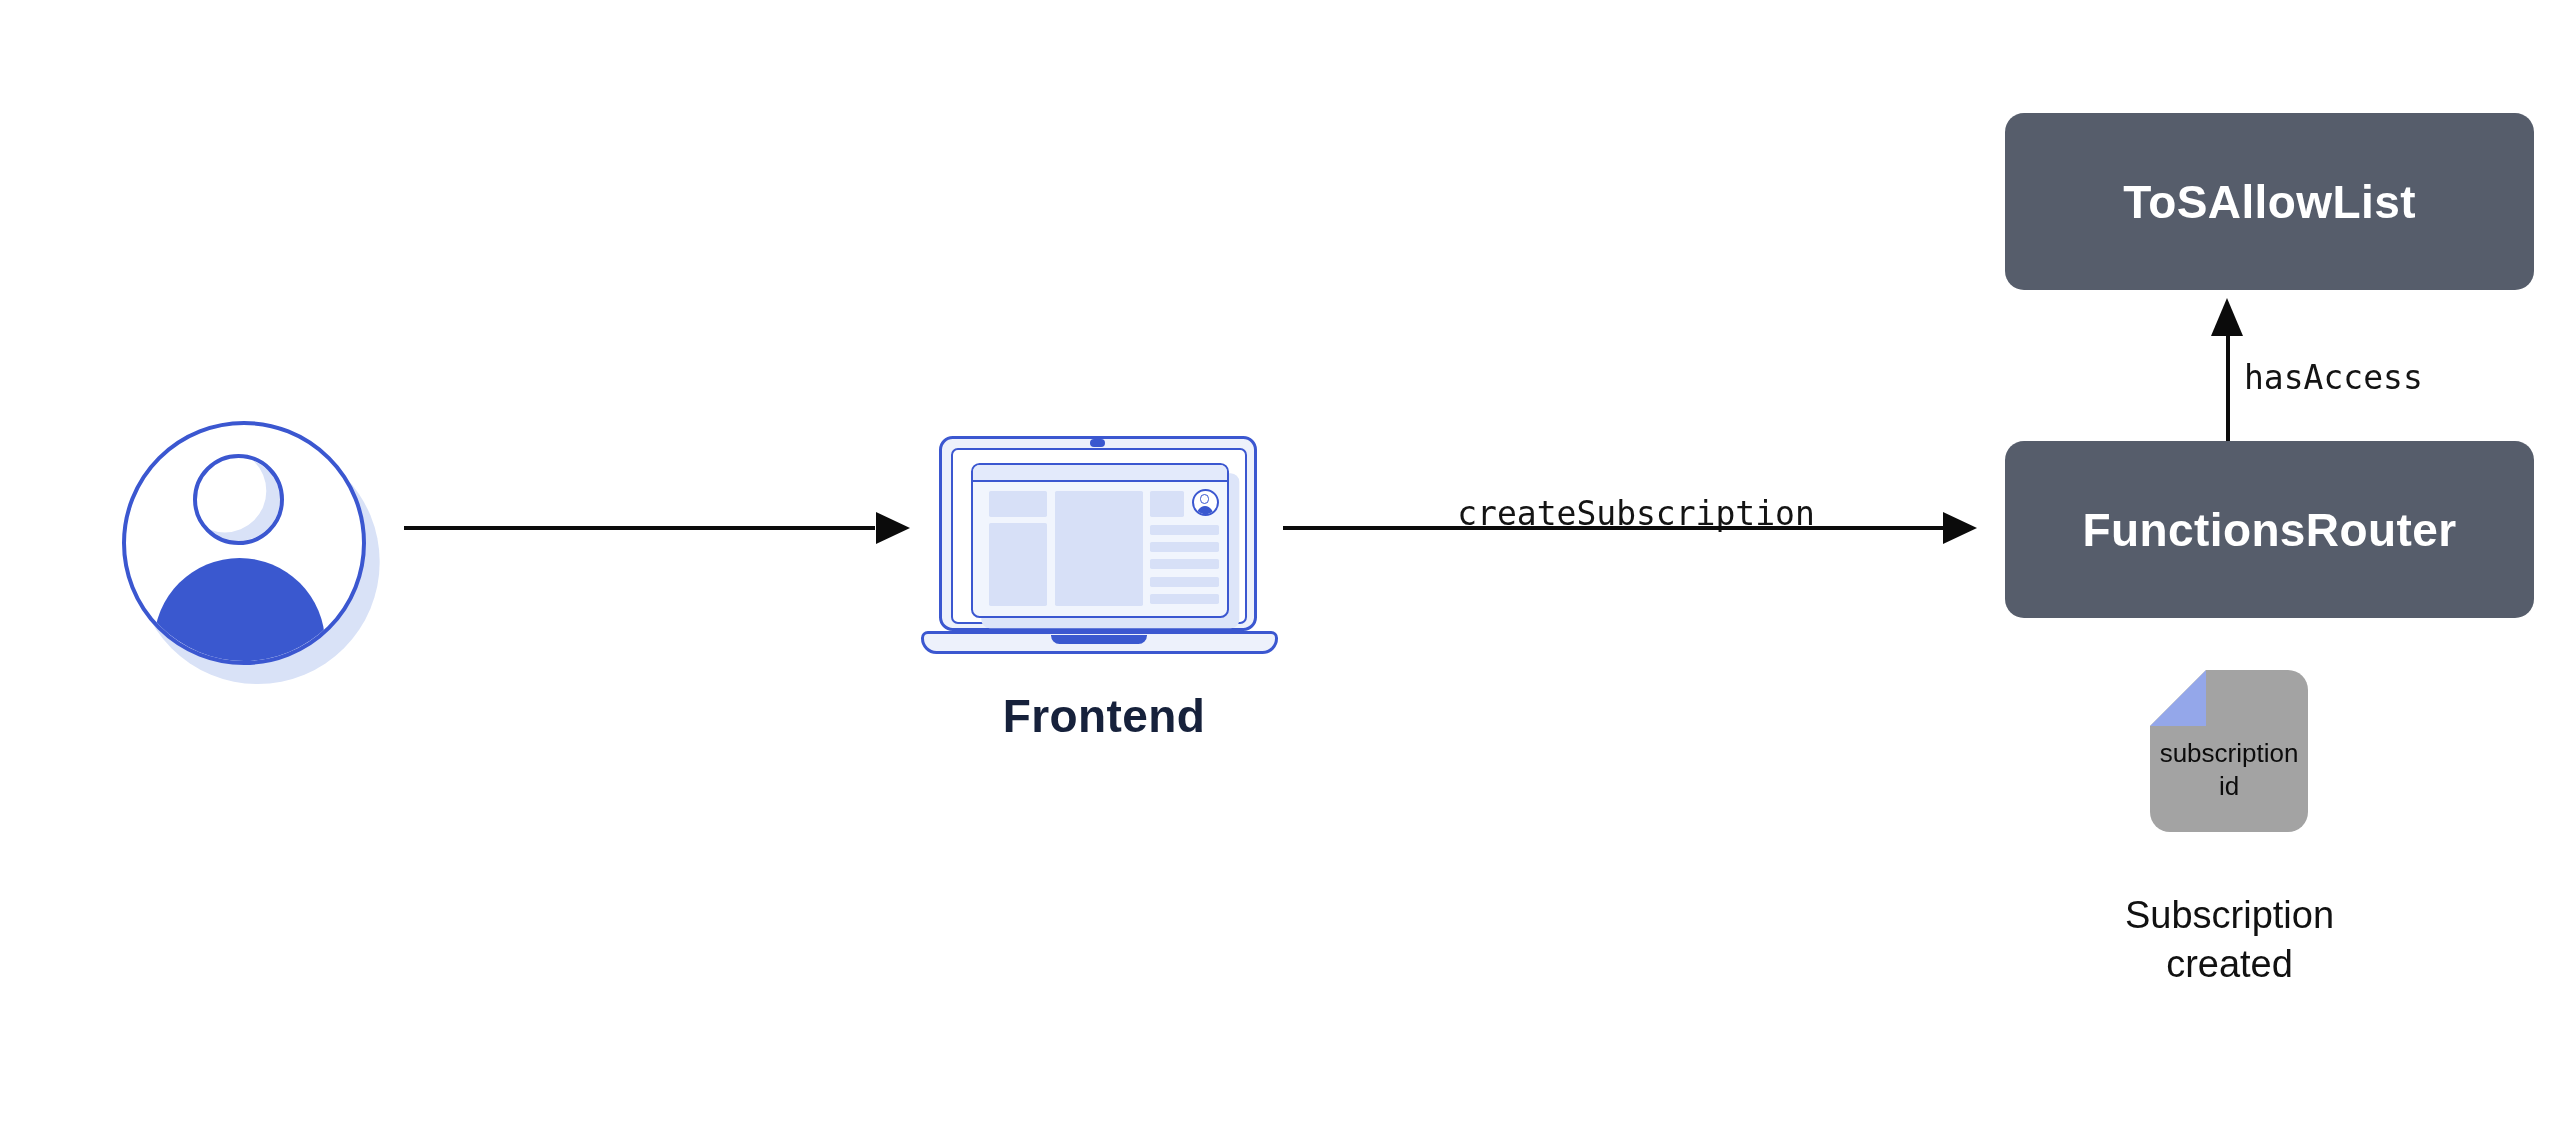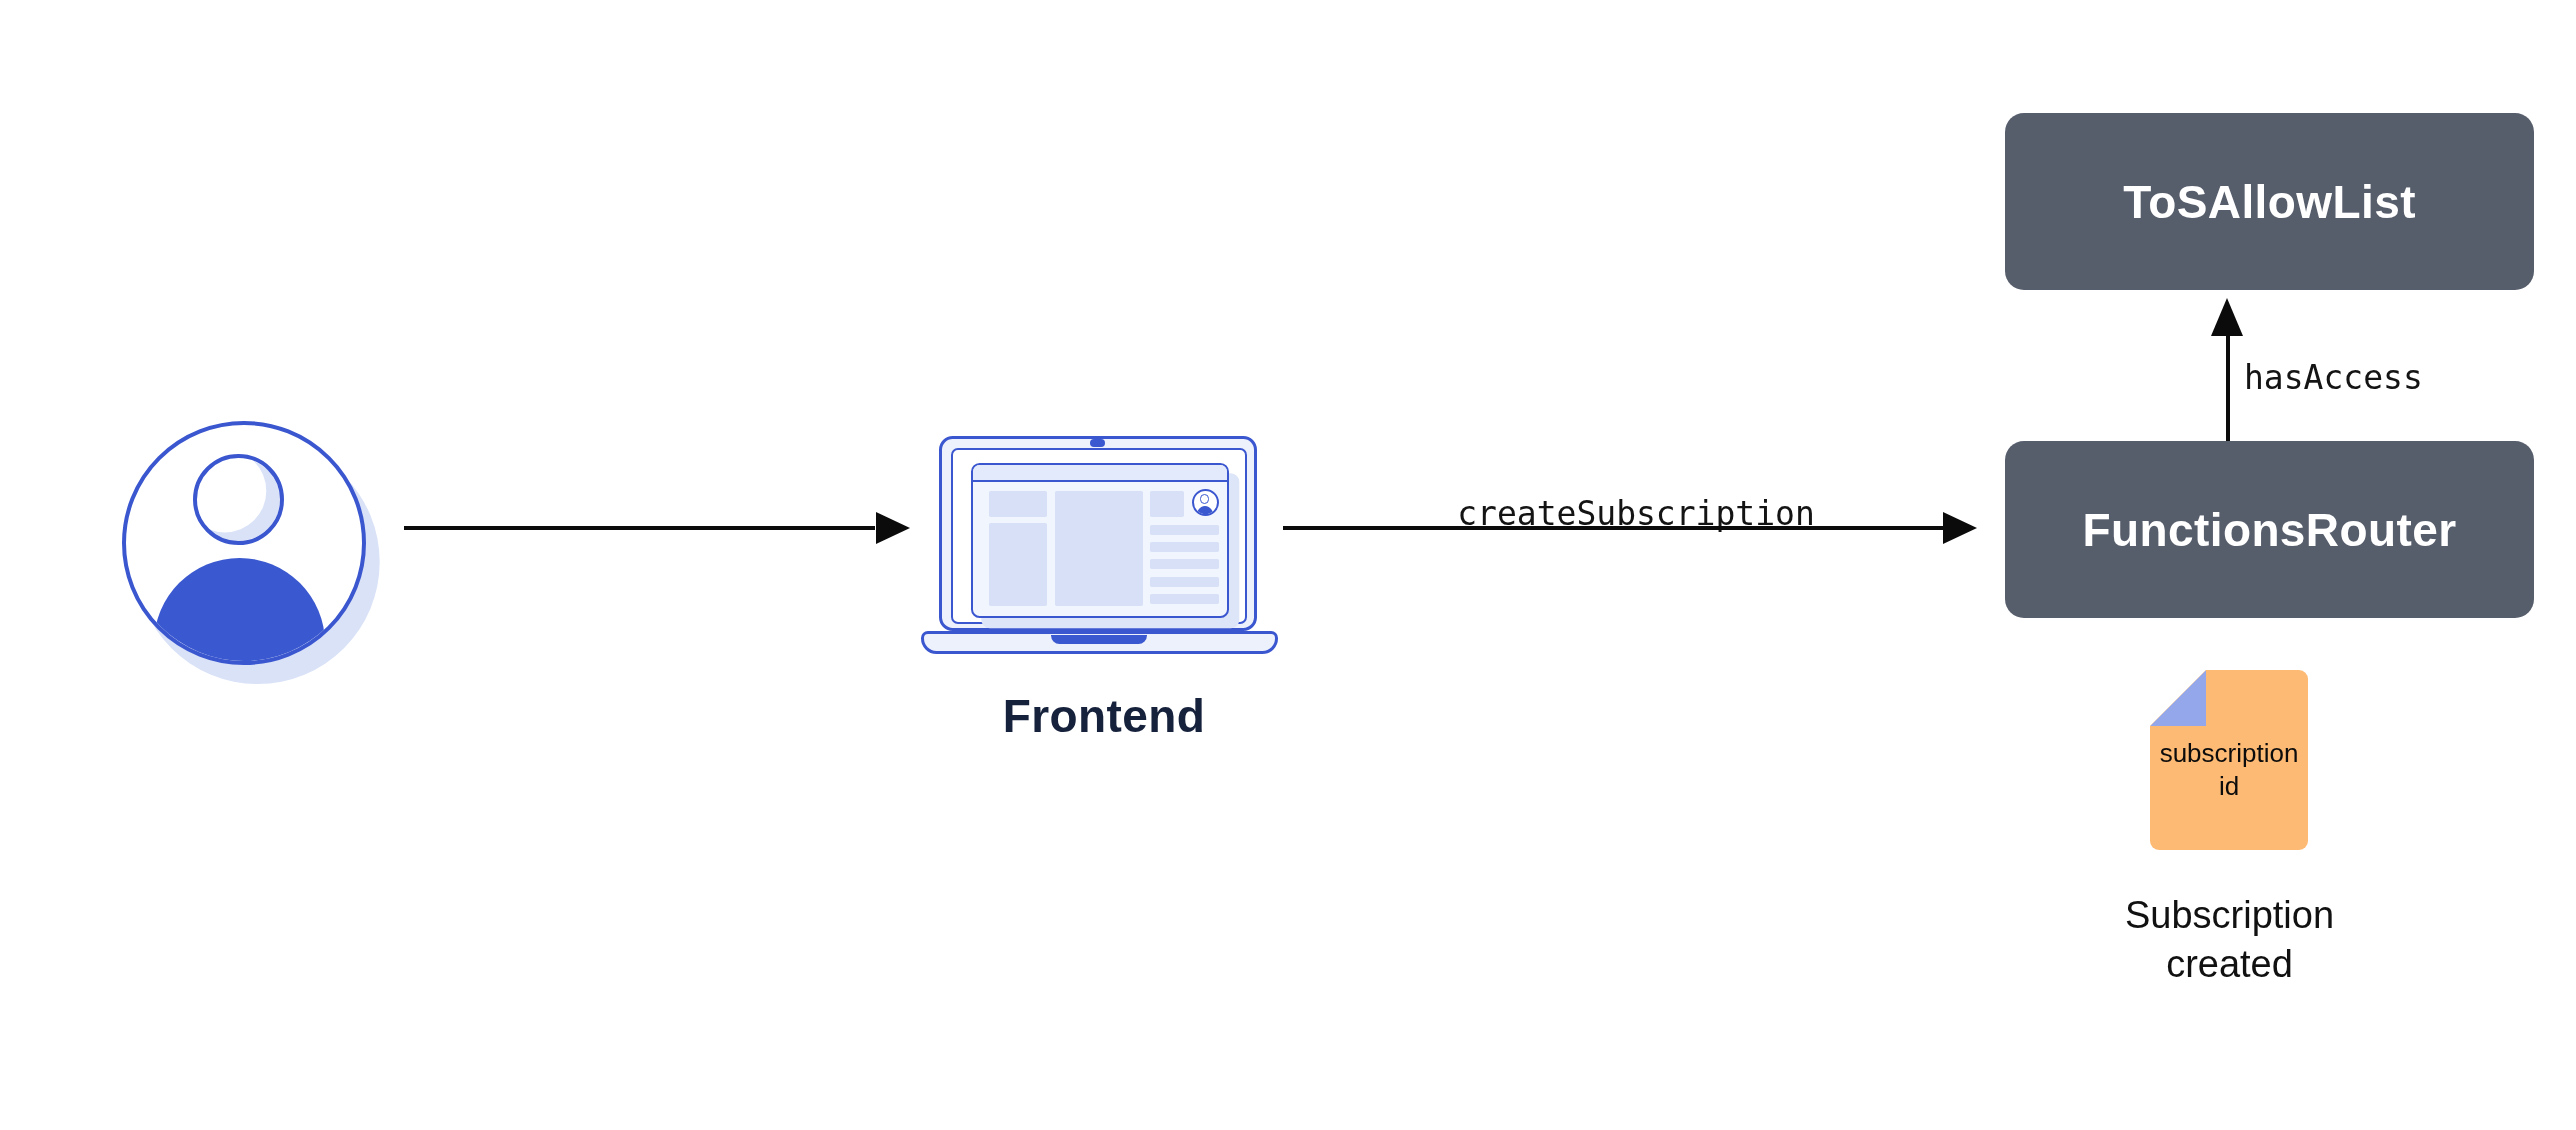--- a/index.html
+++ b/index.html
@@ -62,21 +62,21 @@
   .laptop-notch{left:1051px;top:635px;width:96px;height:9.4px;background:#3a58cf;border-radius:0 0 8.6px 8.6px;}
 
   
   .contract-box{
     width:529px;height:177px;border-radius:19px;background:#565d6b;
     display:flex;align-items:center;justify-content:center;
   }
   .contract-box .txt{color:#ffffff;font-weight:700;font-size:46px;letter-spacing:0.4px;}
 
   
-  .doc{left:2150px;top:670px;width:158px;height:180px;background:#fdba74;border-radius:9px;
+  .doc{left:2150px;top:670px;width:158px;height:162px;background:#a3a3a3;border-radius:20px;
     clip-path:polygon(56px 0, 100% 0, 100% 100%, 0 100%, 0 56px);}
   .doc-fold{position:absolute;left:0;top:0;width:56px;height:56px;background:#94a7ea;
     clip-path:polygon(100% 0, 0 100%, 100% 100%);}
   .doc-text{position:absolute;left:0;right:0;top:67px;text-align:center;
     font-size:26px;line-height:1.25;color:#0c0c0c;}
   .doc-caption{left:2101px;top:891px;width:257px;text-align:center;
     font-size:38px;line-height:1.3;color:#111111;}
 </style>
 </head>
 <body>

